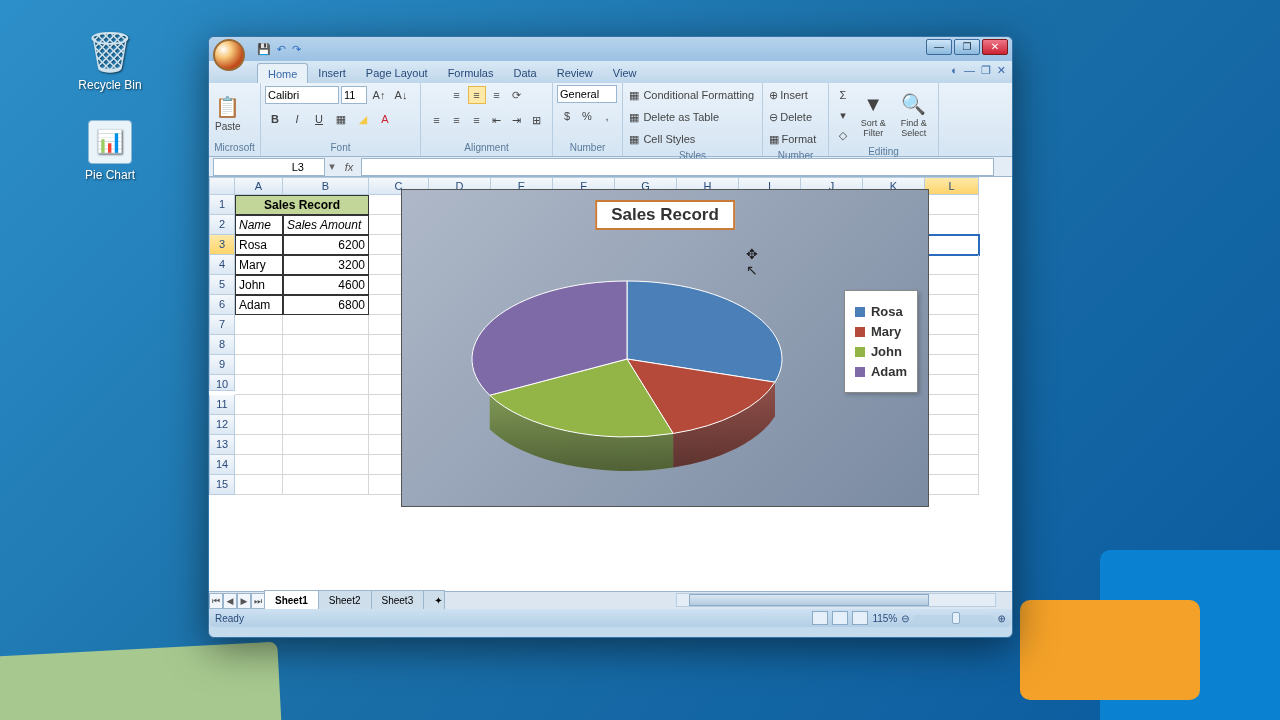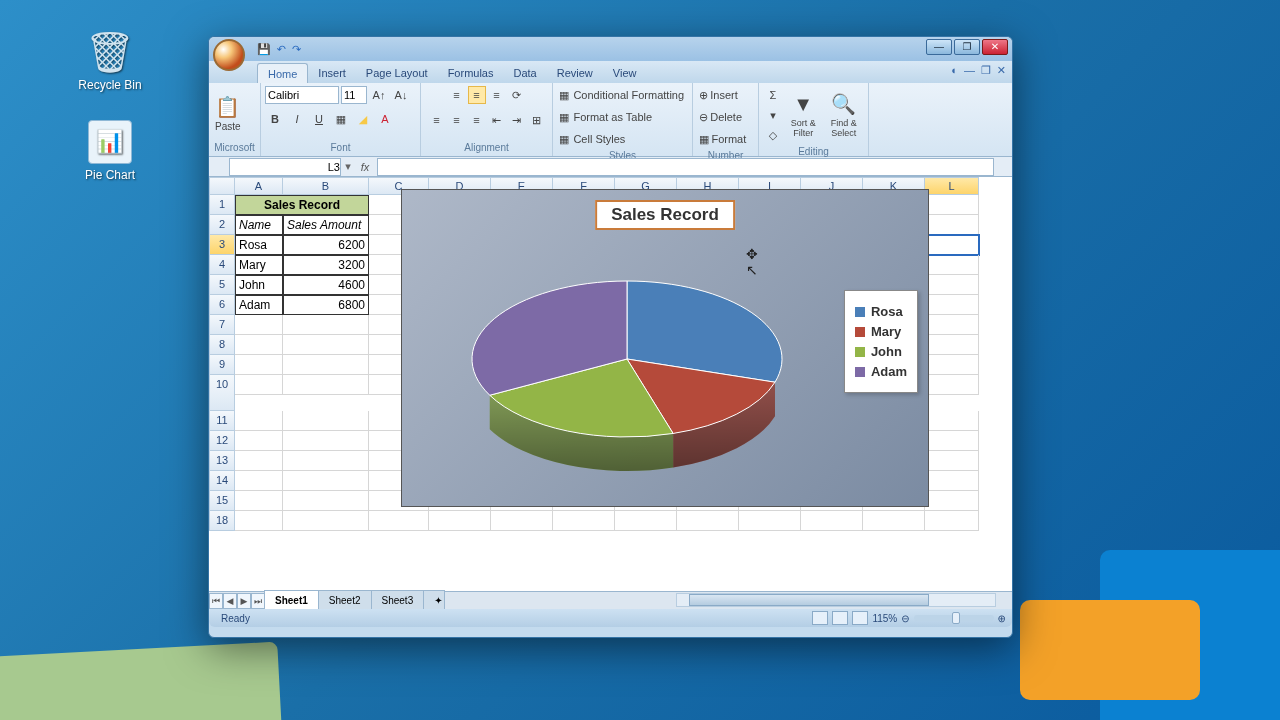--- a/index.html
+++ b/index.html
@@ -39,21 +39,21 @@
 .rgroup-body{flex:1;display:flex;align-items:center;gap:2px;}
 .rgroup-label{font-size:10px;text-align:center;color:#5a7a9a;padding:1px 0;}
 .rbtn{min-width:18px;height:18px;border:1px solid transparent;display:inline-flex;align-items:center;justify-content:center;font-size:11px;color:#444;margin:1px;cursor:default;}
 .rbtn.big{flex-direction:column;height:54px;font-size:10px;gap:2px;}
 .rbtn.big .ic{font-size:20px;}
 .font-box{display:flex;gap:2px;align-items:center;}
 .font-sel{height:18px;border:1px solid #9ab6cf;background:#fff;font-size:11px;padding:0 2px;}
 .fs{width:26px;}
 
 .namebox-row{height:20px;background:#e4edf6;border-bottom:1px solid #9ab6cf;display:flex;align-items:center;font-size:11px;}
-.namebox{width:112px;height:18px;border:1px solid #9ab6cf;background:#fff;margin-left:20px;display:flex;align-items:center;justify-content:flex-end;padding:0 0;}
+.namebox{width:112px;height:18px;border:1px solid #9ab6cf;background:#fff;margin-left:4px;display:flex;align-items:center;justify-content:flex-end;padding:0 20px;}
 .nb-dd{width:14px;text-align:center;color:#666;}
 .fx{width:20px;text-align:center;font-style:italic;color:#555;}
 .fbar{flex:1;height:18px;border:1px solid #9ab6cf;background:#fff;margin:0 18px 0 2px;}
 
 .grid-wrap{position:relative;height:414px;background:#fff;overflow:hidden;}
 .grid{position:absolute;left:0;top:0;}
 .colhdrs{display:flex;position:sticky;top:0;}
 .corner{width:26px;height:18px;background:linear-gradient(#f4f8fc,#dce8f4);border:1px solid #b8cde0;}
 .colh{height:18px;background:linear-gradient(#f4f8fc,#dce8f4);border:1px solid #b8cde0;border-left:none;text-align:center;font-size:11px;line-height:16px;color:#2a4a7a;}
 .colh.sel{background:linear-gradient(#ffe9a8,#fdd46b);}
@@ -80,21 +80,21 @@
 
 .sheet-tabs{height:18px;background:#dce6f0;display:flex;align-items:center;font-size:10px;border-top:1px solid #9ab6cf;position:relative;}
 .st-nav{display:flex;}
 .st-navbtn{width:14px;height:16px;border:1px solid #9ab6cf;background:#f0f6fc;text-align:center;line-height:14px;font-size:9px;color:#555;}
 .stab{padding:4px 10px;border:1px solid #9ab6cf;background:#cfdeeb;margin-left:-1px;}
 .stab.active{background:#fff;font-weight:bold;}
 .stab.new{width:20px;text-align:center;}
 .hscroll{position:absolute;right:16px;top:1px;width:320px;height:14px;background:#e4edf6;border:1px solid #b8cde0;}
 .hthumb{position:absolute;left:12px;top:0;width:240px;height:12px;background:linear-gradient(#d9e6f2,#b5cce0);border:1px solid #8aaac7;}
 
-.statusbar{height:18px;background:linear-gradient(#cde1f2,#b4cee5);border-radius:0 0 6px 6px;display:flex;align-items:center;font-size:10px;color:#2a4a7a;padding:0 12px;position:relative;}
+.statusbar{height:18px;background:linear-gradient(#cde1f2,#b4cee5);border-radius:0 0 6px 6px;display:flex;align-items:center;font-size:10px;color:#2a4a7a;padding:0 6px;position:relative;}
 .sb-right{position:absolute;right:6px;display:flex;align-items:center;gap:4px;}
 .viewbtn{width:16px;height:14px;border:1px solid #8aaac7;background:#e6f0fa;}
 .zoom-slider{width:80px;height:6px;background:#bcd4e8;position:relative;border-radius:3px;}
 .zth{position:absolute;left:38px;top:-3px;width:8px;height:12px;background:#e6f0fa;border:1px solid #8aaac7;border-radius:2px;}
 </style>
 </head>
 <body>
 
 <div class="desktop-shapes">
   <div class="shape-blue"></div>
@@ -179,29 +179,36 @@
       </div>
       <div class="rgroup-label">Font</div>
     </div>
     <div class="rgroup" style="width:132px;">
       <div class="rgroup-body" style="flex-direction:column;gap:4px;">
         <div><span class="rbtn">≡</span><span class="rbtn" style="background:#ffe9a8;border-color:#e6b84a;">≡</span><span class="rbtn">≡</span><span class="rbtn">⟳</span></div>
         <div><span class="rbtn">≡</span><span class="rbtn">≡</span><span class="rbtn">≡</span><span class="rbtn">⇤</span><span class="rbtn">⇥</span><span class="rbtn">⊞</span></div>
       </div>
       <div class="rgroup-label">Alignment</div>
     </div>
+    <div class="rgroup" style="width:70px;">
+      <div class="rgroup-body" style="flex-direction:column;gap:3px;align-items:flex-start;">
+        <input class="font-sel" style="width: 60px;" value="General">
+        <div><span class="rbtn">$</span><span class="rbtn">%</span><span class="rbtn">,</span></div>
+      </div>
+      <div class="rgroup-label">Number</div>
+    </div>
     <div class="rgroup" style="width:140px;">
       <div class="rgroup-body" style="flex-direction:column;align-items:flex-start;font-size:10px;">
         <div class="rbtn" style="width:130px;justify-content:flex-start;gap:4px;">
             <span>▦</span>
             <span>Conditional Formatting</span>
           </div>
         <div class="rbtn" style="width:130px;justify-content:flex-start;gap:4px;">
             <span>▦</span>
-            <span>Format as Table</span>
+            <span>Delete as Table</span>
           </div>
         <div class="rbtn" style="width:130px;justify-content:flex-start;gap:4px;">
             <span>▦</span>
             <span>Cell Styles</span>
           </div>
       </div>
       <div class="rgroup-label">Styles</div>
     </div>
     <div class="rgroup" style="width:66px;">
       <div class="rgroup-body" style="flex-direction:column;font-size:10px;align-items:flex-start;">
@@ -385,21 +392,21 @@
           <div class="cell" style="width:62px"></div>
           <div class="cell" style="width:62px"></div>
           <div class="cell" style="width:62px"></div>
           <div class="cell" style="width:62px"></div>
           <div class="cell" style="width:62px"></div>
           <div class="cell" style="width:62px"></div>
           <div class="cell" style="width:62px"></div>
           <div class="cell" style="width:54px"></div>
         </div>
         <div class="row">
-          <div class="rowh" style="height:36px;line-height:18px;">10</div>
+          <div class="rowh" style="height:16px;line-height:18px;">10</div>
           <div class="cell" style="width:48px"></div>
           <div class="cell" style="width:86px"></div>
           <div class="cell" style="width:60px"></div>
           <div class="cell" style="width:62px"></div>
           <div class="cell" style="width:62px"></div>
           <div class="cell" style="width:62px"></div>
           <div class="cell" style="width:62px"></div>
           <div class="cell" style="width:62px"></div>
           <div class="cell" style="width:62px"></div>
           <div class="cell" style="width:62px"></div>
@@ -461,35 +468,20 @@
           <div class="cell" style="width:62px"></div>
           <div class="cell" style="width:62px"></div>
           <div class="cell" style="width:62px"></div>
           <div class="cell" style="width:62px"></div>
           <div class="cell" style="width:62px"></div>
           <div class="cell" style="width:62px"></div>
           <div class="cell" style="width:54px"></div>
         </div>
         <div class="row">
           <div class="rowh" style="height:20px;line-height:18px;">15</div>
-          <div class="cell" style="width:48px"></div>
-          <div class="cell" style="width:86px"></div>
-          <div class="cell" style="width:60px"></div>
-          <div class="cell" style="width:62px"></div>
-          <div class="cell" style="width:62px"></div>
-          <div class="cell" style="width:62px"></div>
-          <div class="cell" style="width:62px"></div>
-          <div class="cell" style="width:62px"></div>
-          <div class="cell" style="width:62px"></div>
-          <div class="cell" style="width:62px"></div>
-          <div class="cell" style="width:62px"></div>
-          <div class="cell" style="width:54px"></div>
-        </div>
-        <div class="row">
-          <div class="rowh" style="height:20px;line-height:18px;">18</div>
           <div class="cell" style="width:48px"></div>
           <div class="cell" style="width:86px"></div>
           <div class="cell" style="width:60px"></div>
           <div class="cell" style="width:62px"></div>
           <div class="cell" style="width:62px"></div>
           <div class="cell" style="width:62px"></div>
           <div class="cell" style="width:62px"></div>
           <div class="cell" style="width:62px"></div>
           <div class="cell" style="width:62px"></div>
           <div class="cell" style="width:62px"></div>

